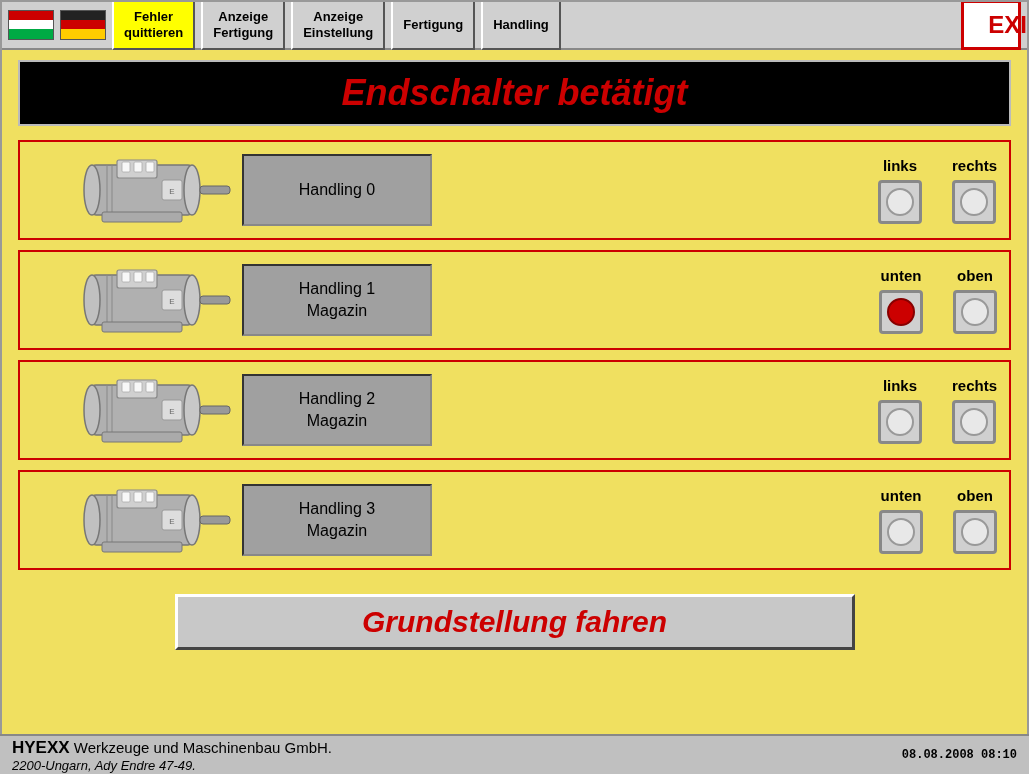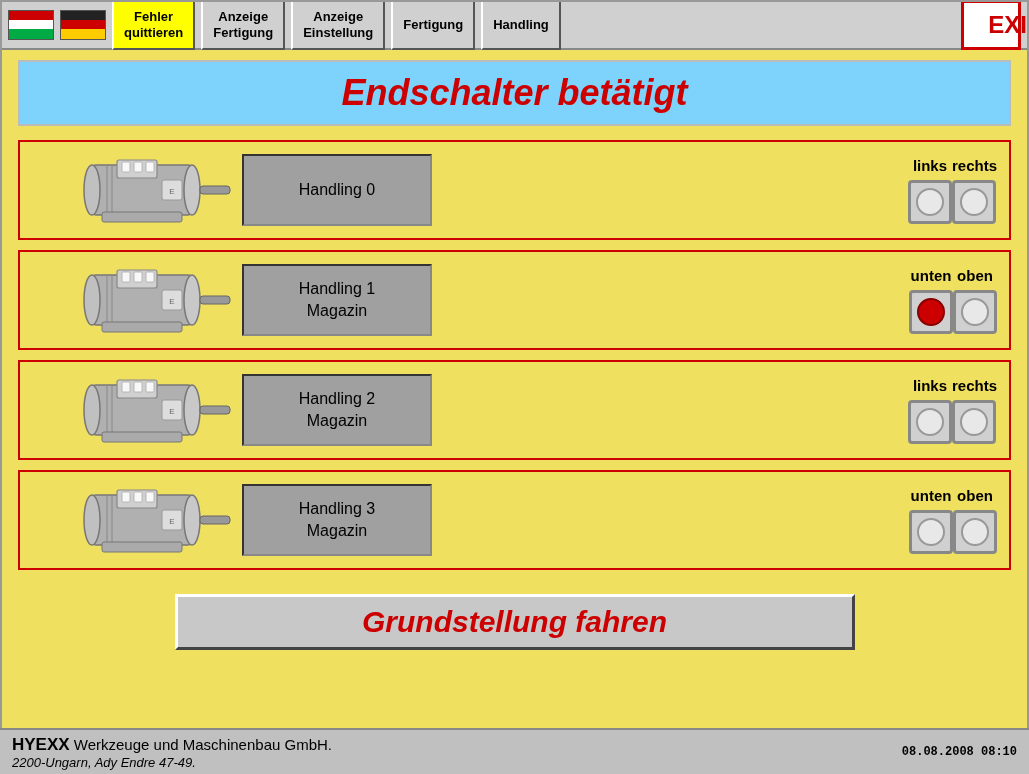--- a/index.html
+++ b/index.html
@@ -73,21 +73,21 @@
     }
 
     
     .main {
       background: #f0e060;
       padding: 10px 16px;
     }
 
     
     .title-box {
-      background: #7dd3fc;
+      background: #000000;
       border: 2px solid #bbb;
       text-align: center;
       padding: 10px 0;
       margin-bottom: 14px;
     }
     .title-text {
       color: #cc0000;
       font-size: 36px;
       font-weight: bold;
       font-style: italic;
@@ -119,20 +119,21 @@
       flex-direction: column;
       align-items: center;
       justify-content: center;
       line-height: 1.4;
       flex-shrink: 0;
     }
 
     .indicator-group {
       display: flex;
       align-items: flex-start;
+      gap: 30px;
       margin-left: auto;
     }
     .indicator-col {
       display: flex;
       flex-direction: column;
       align-items: center;
       gap: 6px;
     }
     .indicator-label {
       font-size: 15px;
@@ -189,21 +190,21 @@
     }
 
     
     .footer {
       position: absolute;
       bottom: 0;
       left: 0;
       width: 100%;
       background: #c0c0c0;
       border-top: 2px solid #888;
-      height: 46px;
+      height: 40px;
       display: flex;
       align-items: center;
       padding: 4px 12px;
     }
     .footer-left {
       flex: 1;
     }
     .footer-company {
       font-size: 15px;
       color: #000;

